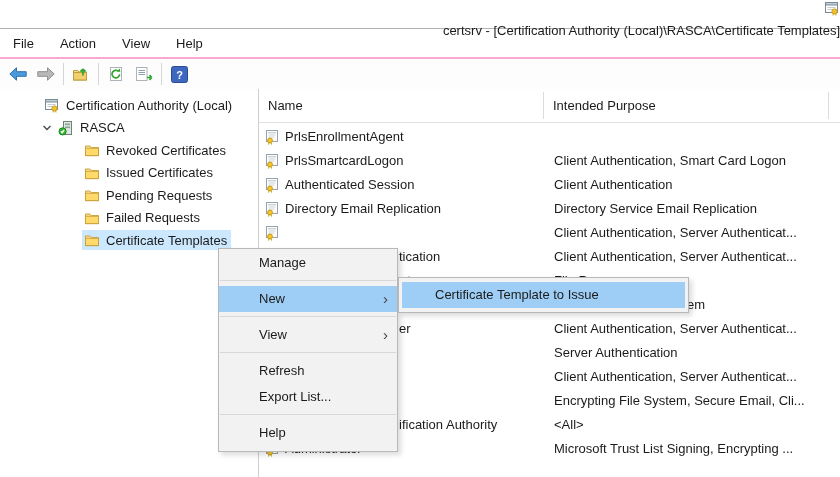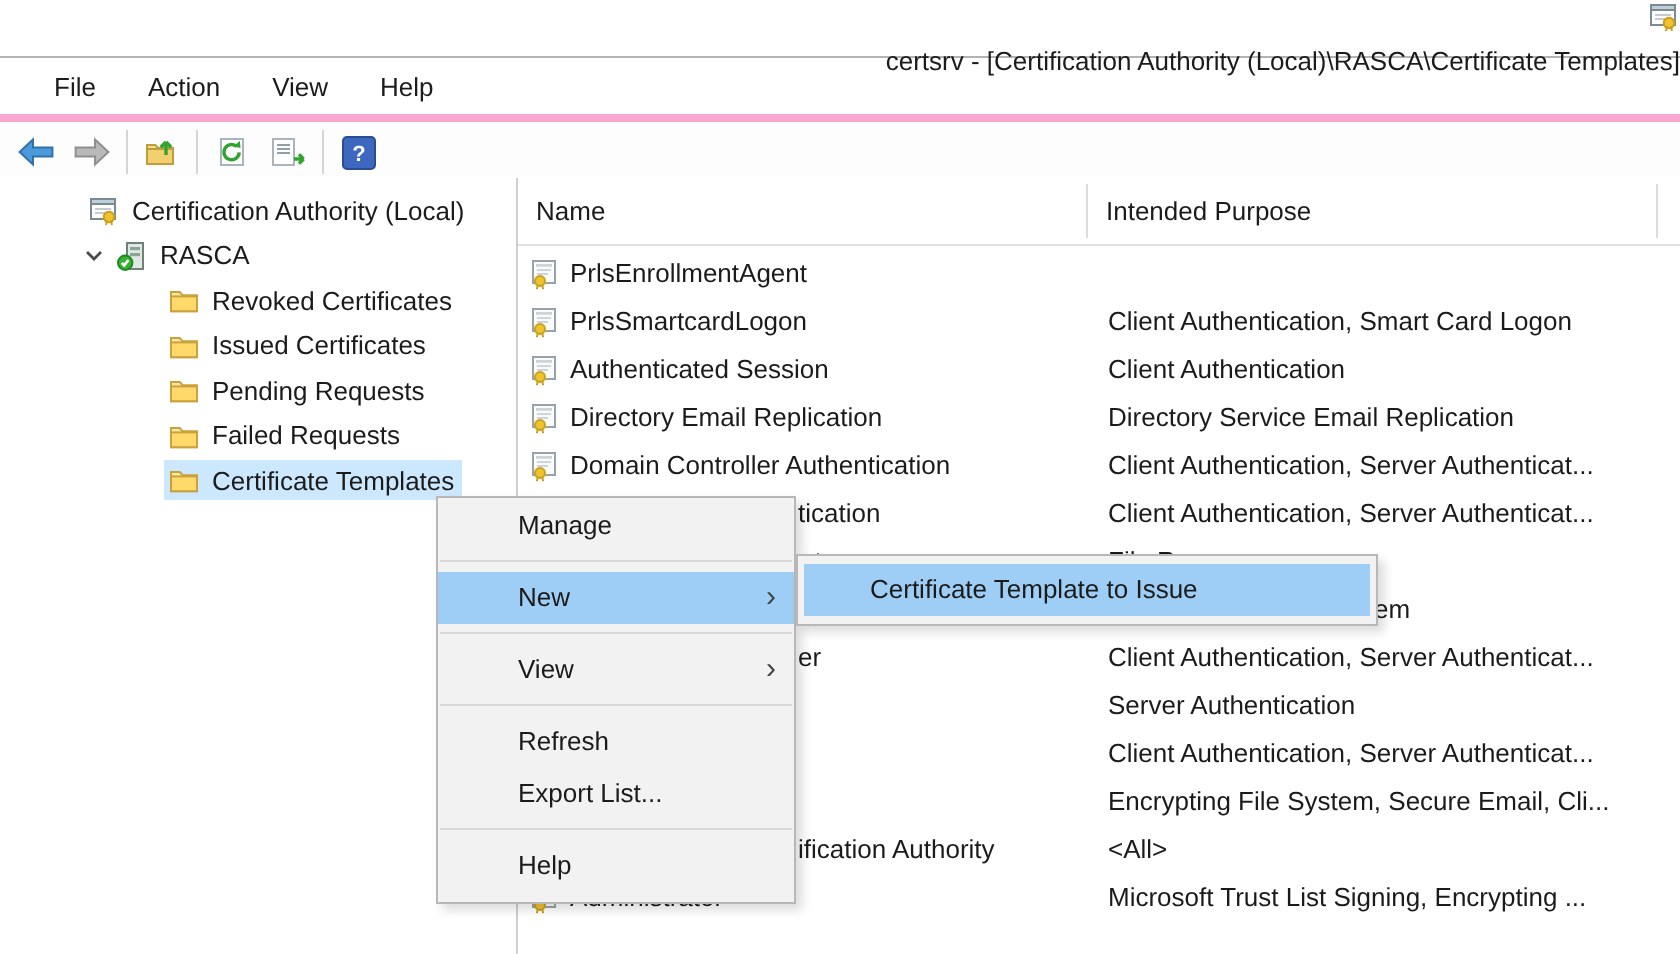--- a/index.html
+++ b/index.html
@@ -5,22 +5,22 @@
   html,body{margin:0;padding:0;background:#fff;}
   .window{position:relative;width:840px;height:477px;background:#fff;overflow:hidden;
           font-family:"Liberation Sans","DejaVu Sans",sans-serif;font-size:13px;color:#1b1b1b;}
 
   
   .titlebar{height:28px;display:flex;align-items:flex-end;gap:7px;padding-left:7px;
             border-bottom:1px solid #b3b3b3;background:#fff;flex-direction:column;}
   .titlebar .title{white-space:nowrap;}
 
   
-  .menubar{height:28px;display:flex;align-items:center;padding-left:14px;background:#fff;
-           border-bottom:4px solid #f9a8d4;}
+  .menubar{height:28px;display:flex;align-items:center;padding-left:0;background:#fff;
+           border-bottom:2px solid #f9a8d4;}
   .mb-item{padding:5px 13px;cursor:default;}
 
   
   .toolbar{height:30px;display:flex;align-items:center;padding-left:4px;background:#fdfdfd;
            border-bottom:1px solid #a6a6a6;}
   .tb-btn{width:28px;height:25px;display:flex;align-items:center;justify-content:center;}
   .tb-sep{width:1px;height:22px;background:#d6d6d6;margin:0 3px;}
   .ic{display:inline-flex;align-items:center;justify-content:center;line-height:0;}
 
   
@@ -307,21 +307,20 @@
             <span class="ic ric">
               <svg width="16" height="16" viewBox="0 0 16 16">
                 <rect x="2.5" y="1.5" width="11" height="11" fill="#fbfbfb" stroke="#9aa2a8"></rect>
                 <rect x="4" y="3" width="8" height="1.4" fill="#cdd4d9"></rect>
                 <line x1="4.5" y1="6" x2="11.5" y2="6" stroke="#cdd4d9"></line>
                 <line x1="4.5" y1="8" x2="10" y2="8" stroke="#cdd4d9"></line>
                 <circle cx="6" cy="11.5" r="2.5" fill="#f2c12e" stroke="#caa11c"></circle>
                 <path d="M5 13.3 L4.4 15.6 M7 13.3 L7.6 15.6" stroke="#caa11c"></path>
               </svg>
             </span>
-            <span class="rname">Domain Controller Authentication</span>
             <span class="rpurp">Client Authentication, Server Authenticat...</span>
           </div>
           <div class="lrow">
             <span class="ic ric">
               <svg width="16" height="16" viewBox="0 0 16 16">
                 <rect x="2.5" y="1.5" width="11" height="11" fill="#fbfbfb" stroke="#9aa2a8"></rect>
                 <rect x="4" y="3" width="8" height="1.4" fill="#cdd4d9"></rect>
                 <line x1="4.5" y1="6" x2="11.5" y2="6" stroke="#cdd4d9"></line>
                 <line x1="4.5" y1="8" x2="10" y2="8" stroke="#cdd4d9"></line>
                 <circle cx="6" cy="11.5" r="2.5" fill="#f2c12e" stroke="#caa11c"></circle>

